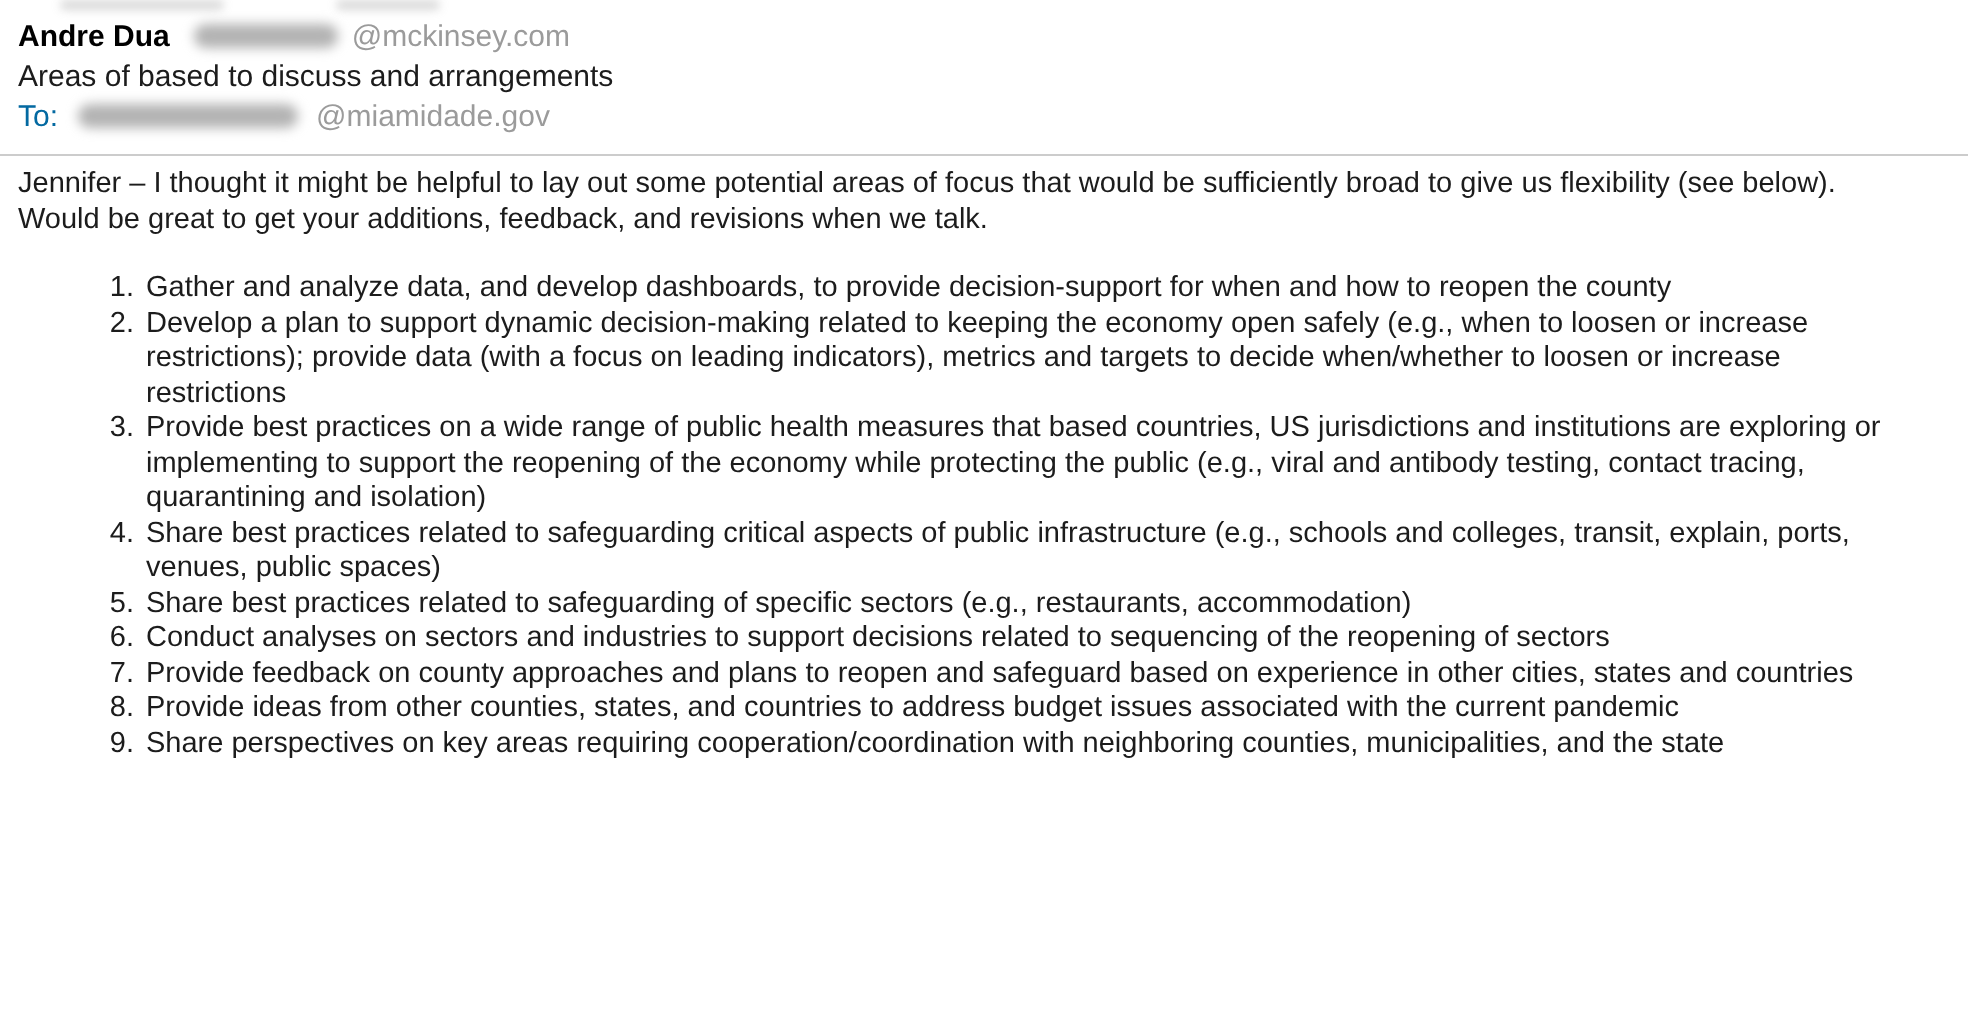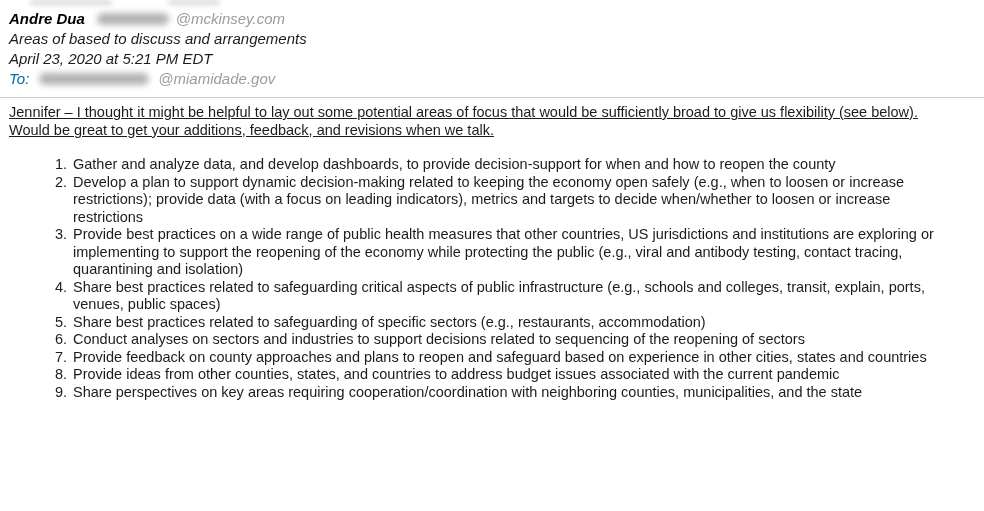--- a/index.html
+++ b/index.html
@@ -21,21 +21,21 @@
     background: #9a9a9a; opacity: 0.38;
     border-radius: 3px; filter: blur(2.5px);
   }
   .smudge.s1 { left: 30px;  width: 82px; }
   .smudge.s2 { left: 168px; width: 52px; }
 
   .email { padding: 9px 10px 0 9px; }
 
   
   header { font-size: 15px; line-height: 20px; }
-  .hline { white-space: nowrap; font-style: italic; }
+  .hline { white-space: nowrap; }
   .from-name { font-weight: bold; color: #000000; }
   .gray { color: #9b9b9b; }
   .to-label { color: #0369a1; }
 
   .redaction {
     display: inline-block;
     background: #b3b3b3;
     border-radius: 7px;
     filter: blur(3px);
     vertical-align: -1px;
@@ -49,21 +49,21 @@
     border-top: 1px solid #cccccc;
     margin: 8px -10px 0 -9px;   
   }
 
   
   main {
     font-size: 14.5px;
     line-height: 17.5px;
     padding: 6px 26px 0 0;
   }
-  main p { margin: 0 0 17px 0; text-decoration: underline; }
+  main p { margin: 0 0 17px 0; }
   main p.signoff { margin-bottom: 2px; }
 
   ol.focus-list {
     margin: 7px 0 0 0;
     padding: 0 0 0 62px;
   }
   ol.focus-list li {
     padding-left: 2px;
     margin: 0;
   }
@@ -76,35 +76,34 @@
   <span class="smudge s2"></span>
 </div>
 
 <div class="email">
 
   <header>
     <div class="hline">
       <span class="from-name">Andre Dua</span><span class="redaction r-from"></span><span class="gray">@mckinsey.com</span>
     </div>
     <div class="hline">Areas of based to discuss and arrangements</div>
-    <div class="hline">April 23, 2020 at 5:21 PM EDT</div>
     <div class="hline">
       <span class="to-label">To:</span><span class="redaction r-to"></span><span class="gray">@miamidade.gov</span>
     </div>
   </header>
 
   <hr class="sep">
 
   <main>
     <p>Jennifer – I thought it might be helpful to lay out some potential areas of focus that would be sufficiently broad to give us flexibility (see below). Would be great to get your additions, feedback, and revisions when we talk.</p>
 
     <ol class="focus-list">
       <li>Gather and analyze data, and develop dashboards, to provide decision-support for when and how to reopen the county</li>
       <li>Develop a plan to support dynamic decision-making related to keeping the economy open safely (e.g., when to loosen or increase restrictions); provide data (with a focus on leading indicators), metrics and targets to decide when/whether to loosen or increase restrictions</li>
-      <li>Provide best practices on a wide range of public health measures that other countries, US jurisdictions and institutions are exploring or implementing to support the reopening of the economy while protecting the public (e.g., viral and antibody testing, contact tracing, quarantining and isolation)</li>
+      <li>Provide best practices on a wide range of public health measures that based countries, US jurisdictions and institutions are exploring or implementing to support the reopening of the economy while protecting the public (e.g., viral and antibody testing, contact tracing, quarantining and isolation)</li>
       <li>Share best practices related to safeguarding critical aspects of public infrastructure (e.g., schools and colleges, transit, explain, ports, venues, public spaces)</li>
       <li>Share best practices related to safeguarding of specific sectors (e.g., restaurants, accommodation)</li>
       <li>Conduct analyses on sectors and industries to support decisions related to sequencing of the reopening of sectors</li>
       <li>Provide feedback on county approaches and plans to reopen and safeguard based on experience in other cities, states and countries</li>
       <li>Provide ideas from other counties, states, and countries to address budget issues associated with the current pandemic</li>
       <li>Share perspectives on key areas requiring cooperation/coordination with neighboring counties, municipalities, and the state</li>
     </ol>
   </main>
 
 </div>

